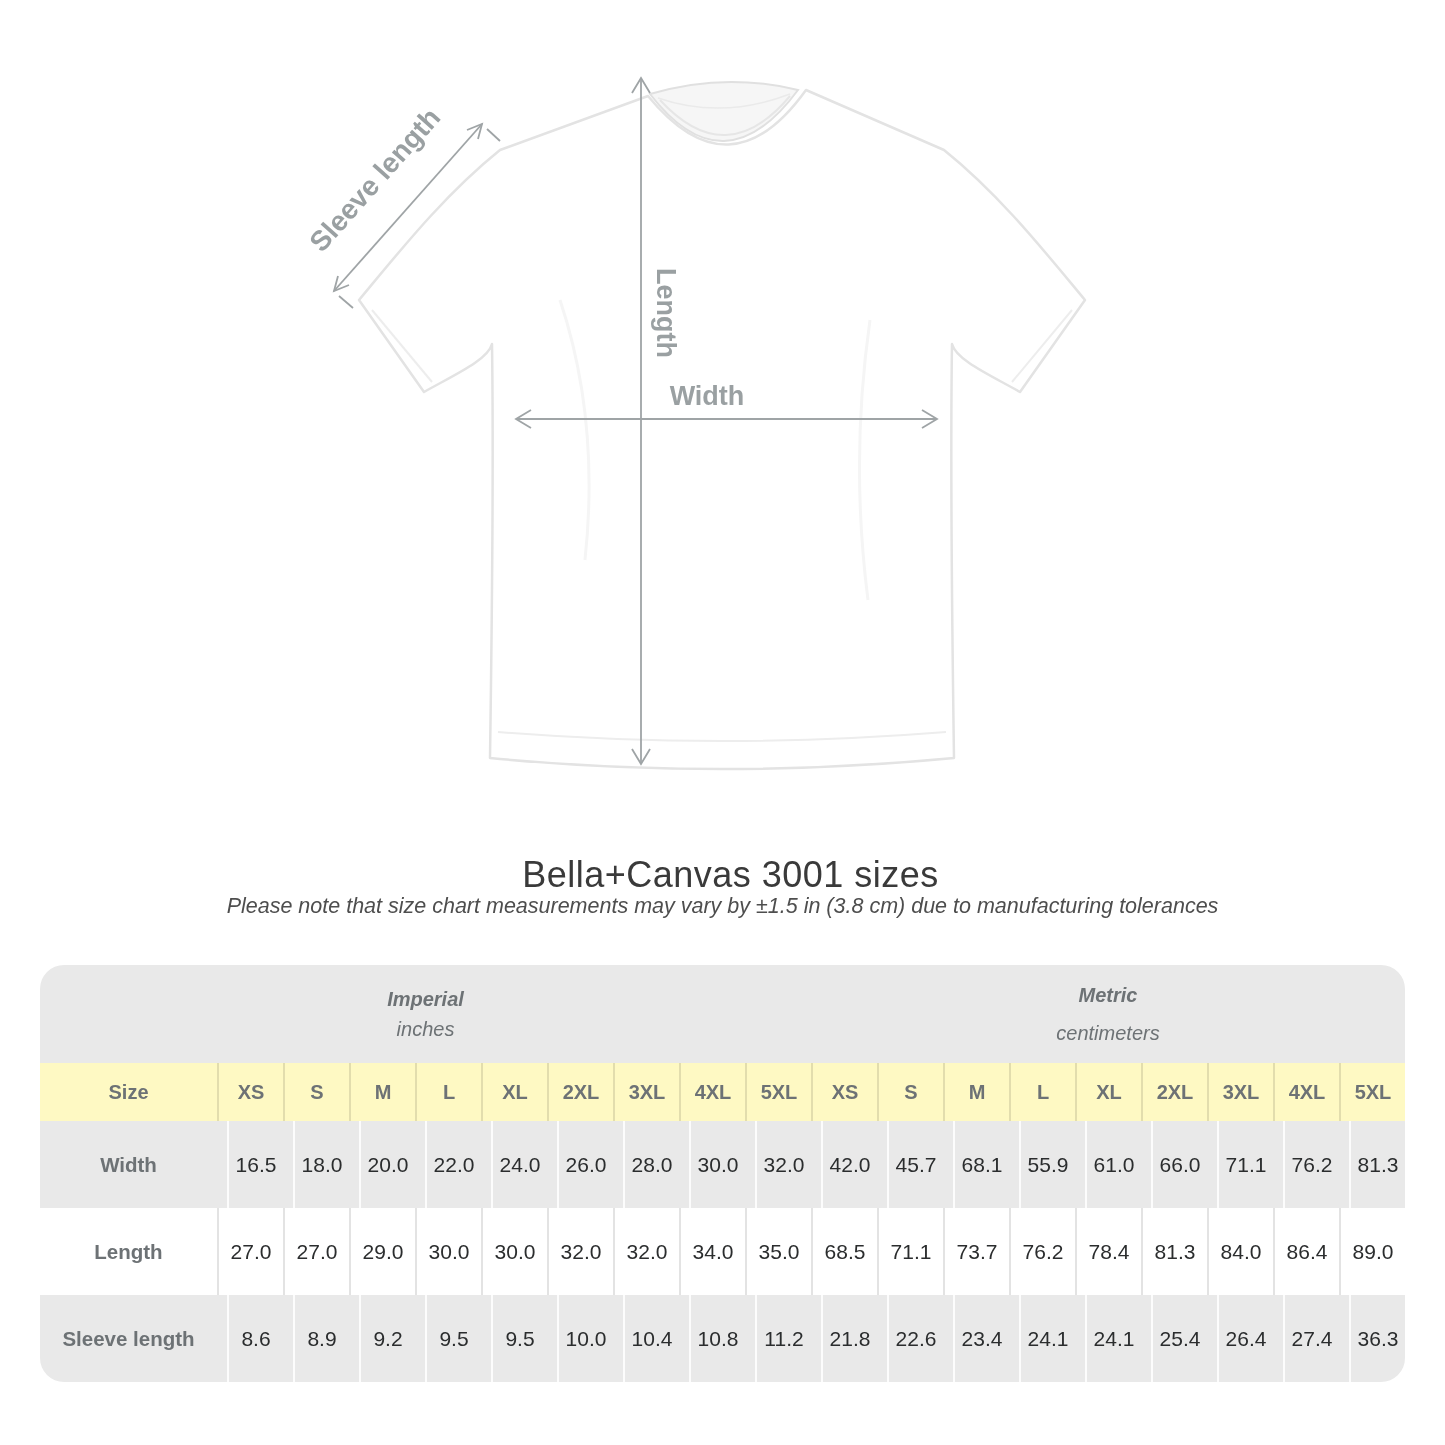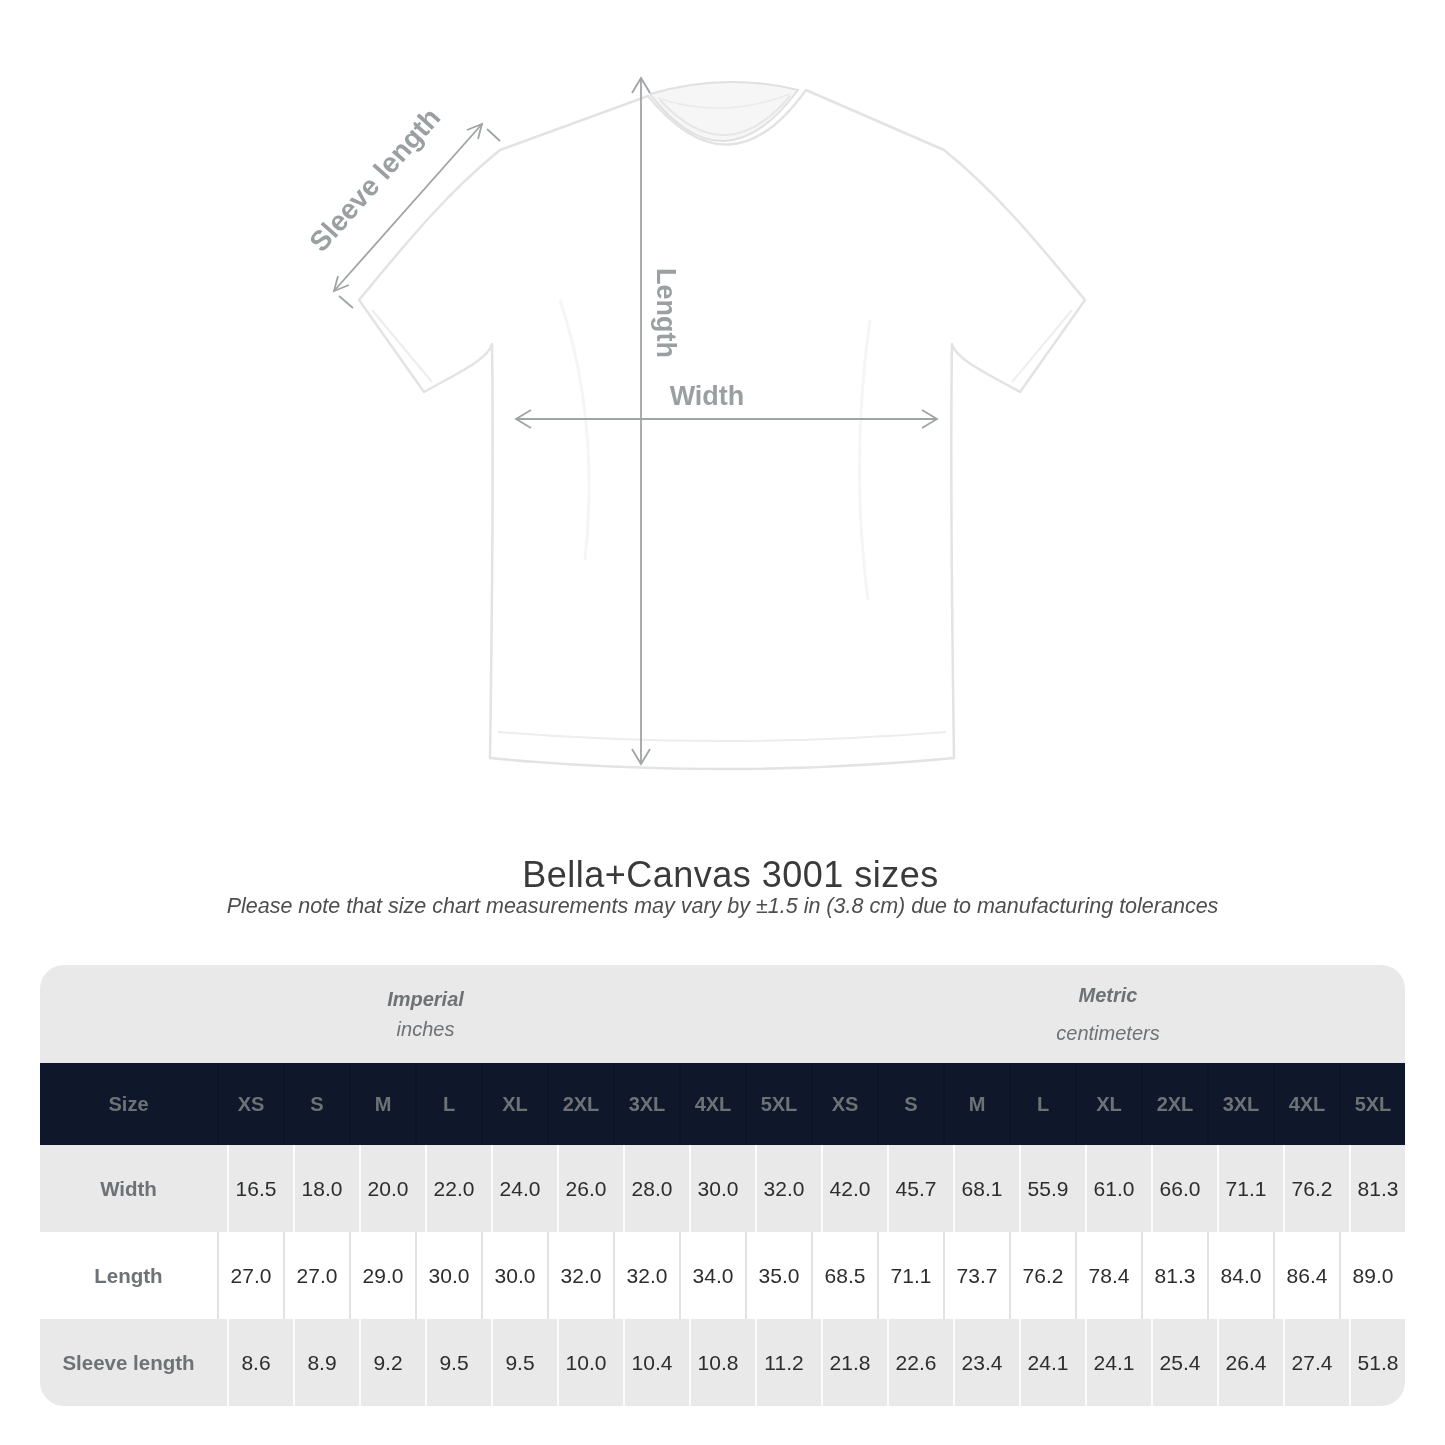--- a/index.html
+++ b/index.html
@@ -42,21 +42,21 @@
     left: 40px;
     width: 1365px;
     border-radius: 24px;
     overflow: hidden;
   }
   .row {
     display: grid;
     grid-template-columns: 177px repeat(18, 1fr);
   }
   .units-row { height: 98px; background: #e9e9e9; }
-  .size-header-row { height: 82px; background: #0f172a; }
+  .size-header-row { height: 58px; background: #fef9c3; }
   .data-row { height: 87px; background: #ffffff; }
   .data-row.striped { background: #e9e9e9; }
 
   .cell {
     display: flex;
     flex-direction: column;
     align-items: center;
     justify-content: center;
     text-align: center;
   }
@@ -248,18 +248,18 @@
           <div class="cell data-cell val">10.8</div>
           <div class="cell data-cell val">11.2</div>
           <div class="cell data-cell val">21.8</div>
           <div class="cell data-cell val">22.6</div>
           <div class="cell data-cell val">23.4</div>
           <div class="cell data-cell val">24.1</div>
           <div class="cell data-cell val">24.1</div>
           <div class="cell data-cell val">25.4</div>
           <div class="cell data-cell val">26.4</div>
           <div class="cell data-cell val">27.4</div>
-          <div class="cell data-cell val">51.8</div>
+          <div class="cell data-cell val">36.3</div>
         </div>
       </div>
   </div>
 
 </div>
 
 </body></html>

